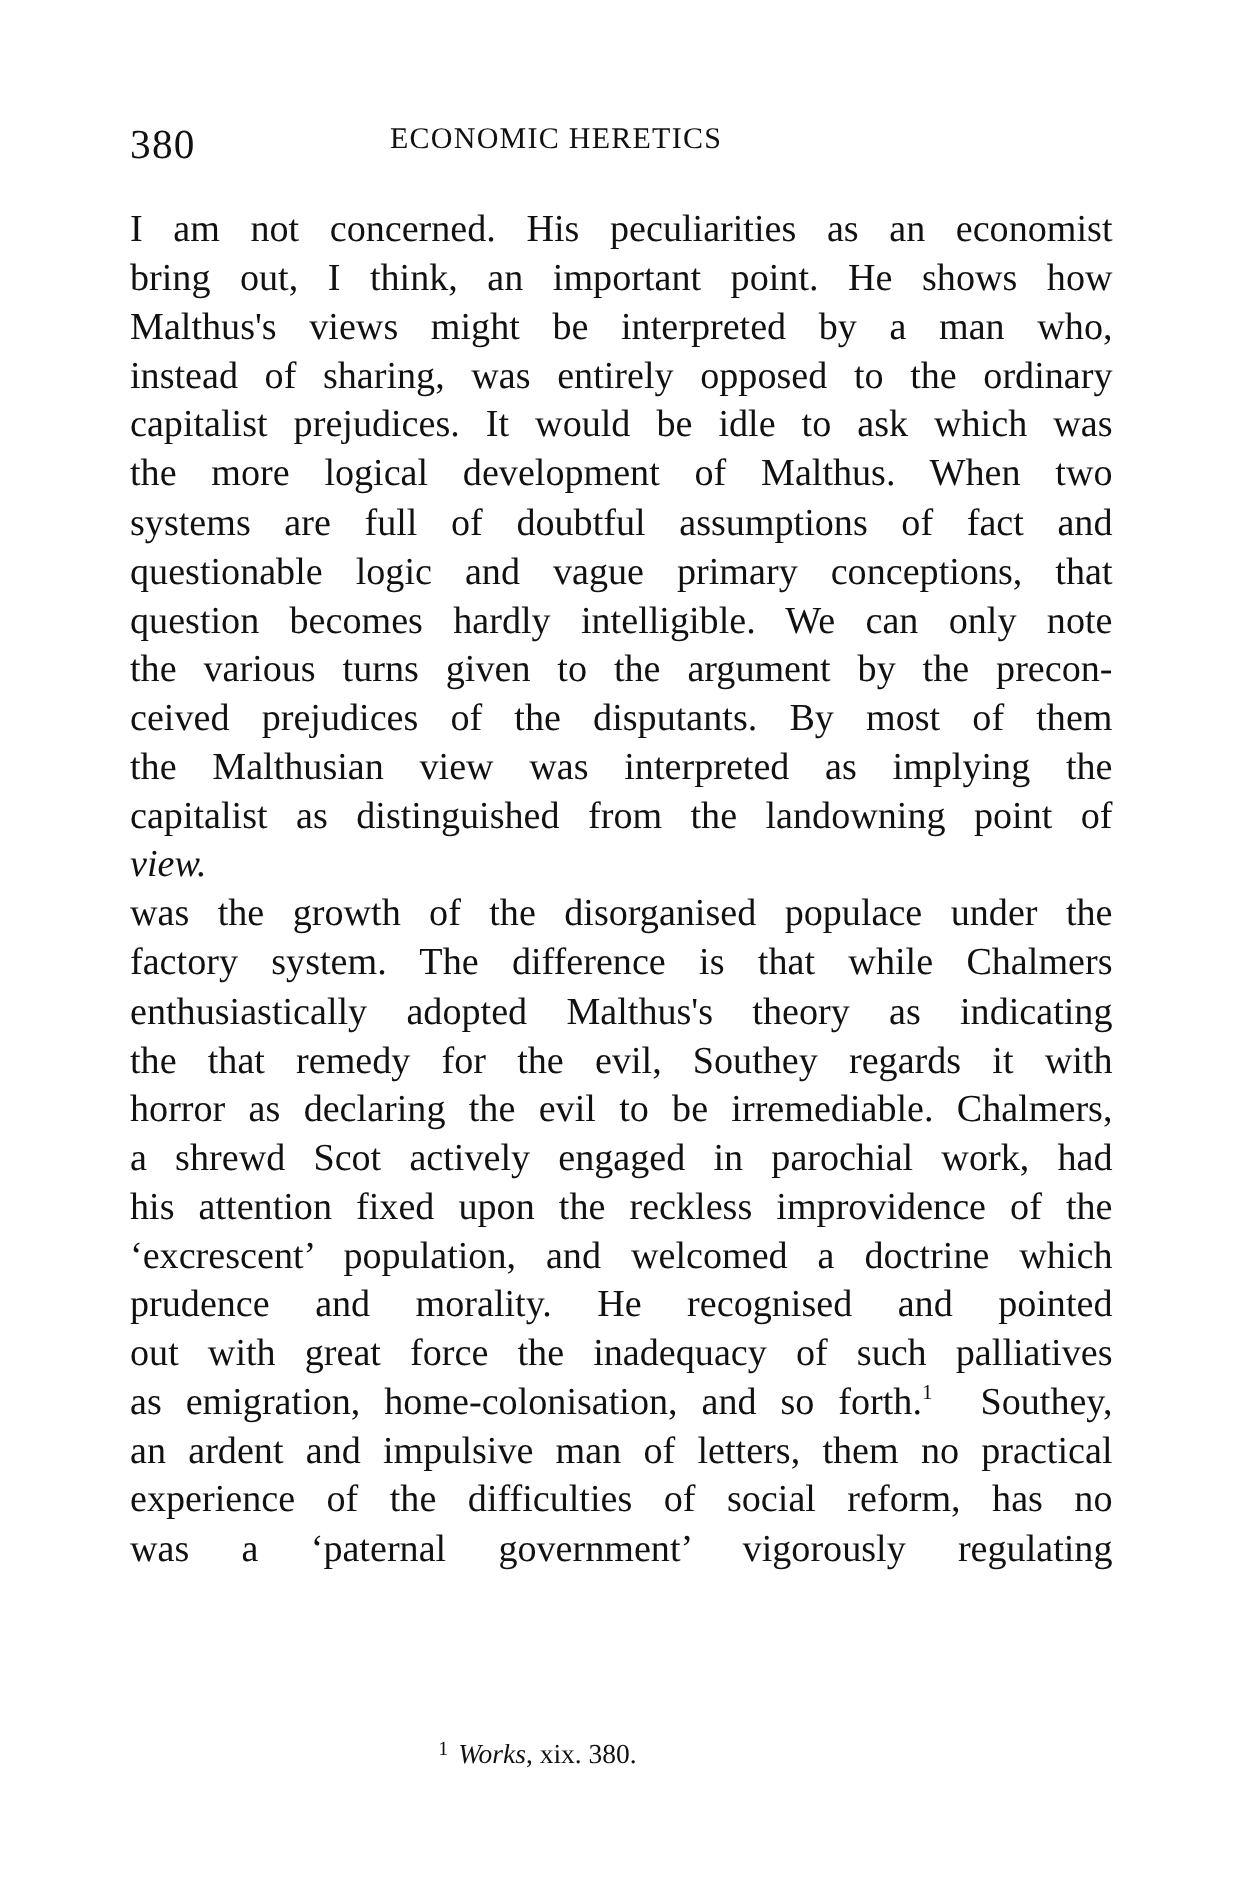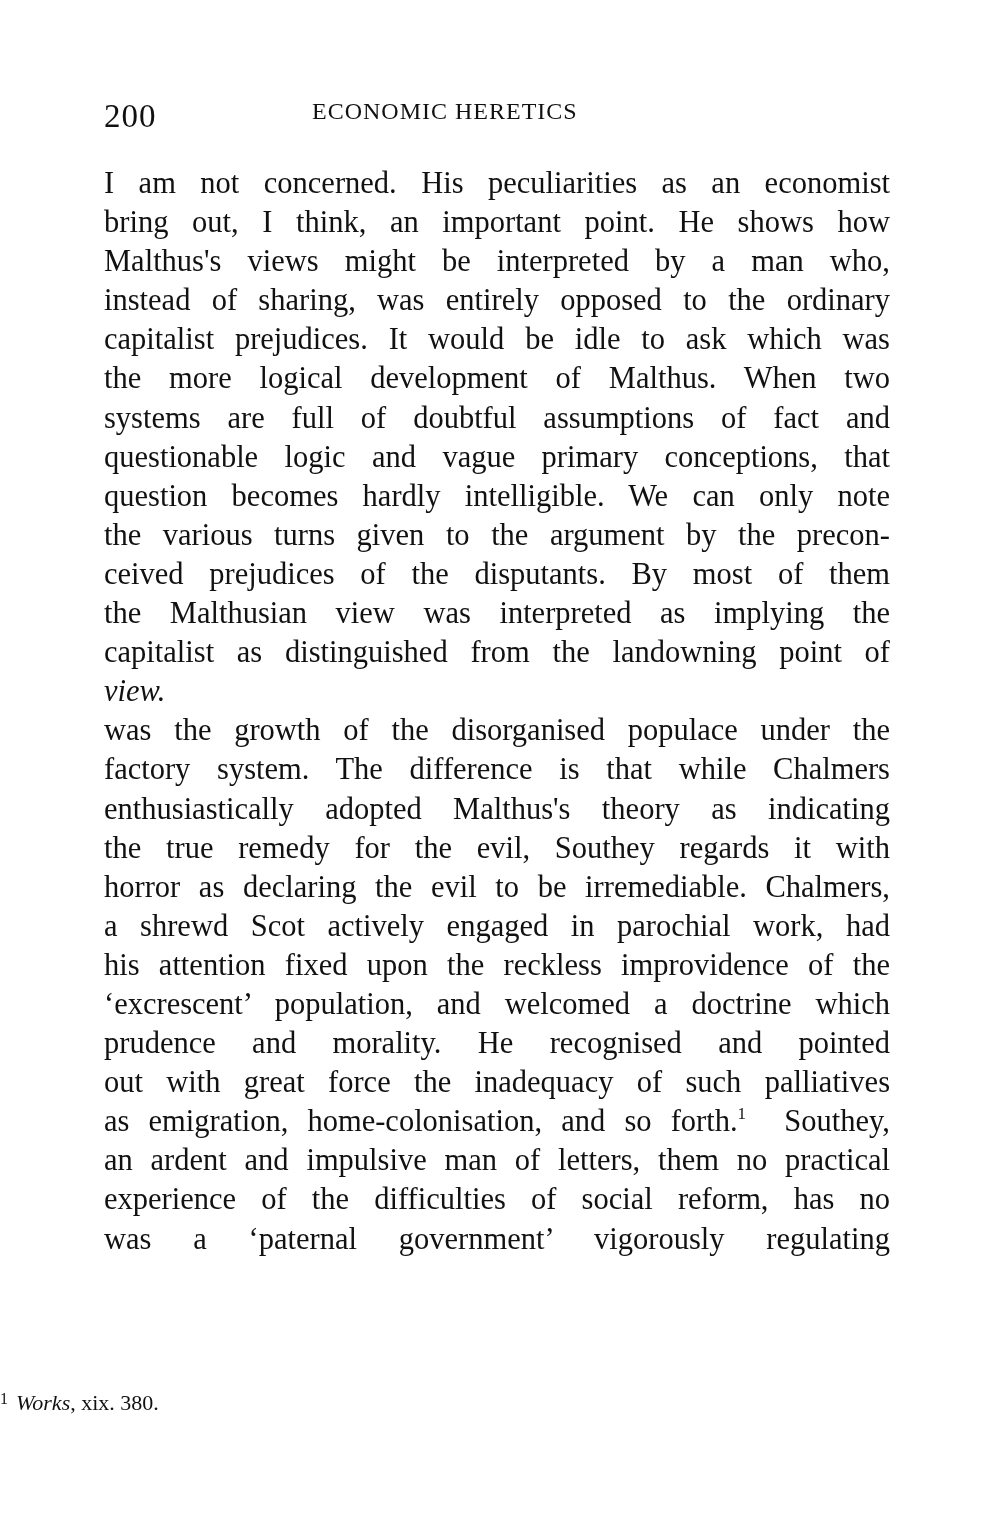--- a/index.html
+++ b/index.html
@@ -61,36 +61,37 @@
     sup {
       font-size: 17px;
       line-height: 0;
       vertical-align: 12px;
     }
     .footnote {
       position: absolute;
       top: 1390px;
       left: 0;
       width: 860px;
+      text-align: center;
       font-size: 22px;
     }
     .footnote .fn-mark {
       font-size: 16px;
       vertical-align: 6px;
       margin-right: 8px;
     }
     .footnote .fn-title {
       font-style: italic;
     }
   </style>
 </head>
 <body>
 
 <div class="page-header">
-  <span class="page-number">200</span>
+  <span class="page-number">380</span>
   <span class="running-head">ECONOMIC HERETICS</span>
 </div>
 
 <div class="body-text">
 
   <span class="line">I am not concerned.  His peculiarities as an economist</span>
   <span class="line">bring out, I think, an important point.  He shows how</span>
   <span class="line">Malthus's views might be interpreted by a man who,</span>
   <span class="line">instead of sharing, was entirely opposed to the ordinary</span>
   <span class="line">capitalist prejudices.  It would be idle to ask which was</span>
@@ -100,21 +101,21 @@
   <span class="line">question becomes hardly intelligible.  We can only note</span>
   <span class="line">the various turns given to the argument by the precon-</span>
   <span class="line">ceived prejudices of the disputants.  By most of them</span>
   <span class="line">the Malthusian view was interpreted as implying the</span>
   <span class="line">capitalist as distinguished from the landowning point of</span>
   <span class="line last">view.</span>
 
   <span class="line">was the growth of the disorganised populace under the</span>
   <span class="line">factory system.  The difference is that while Chalmers</span>
   <span class="line">enthusiastically adopted Malthus's theory as indicating</span>
-  <span class="line">the true remedy for the evil, Southey regards it with</span>
+  <span class="line">the that remedy for the evil, Southey regards it with</span>
   <span class="line">horror as declaring the evil to be irremediable.  Chalmers,</span>
   <span class="line">a shrewd Scot actively engaged in parochial work, had</span>
   <span class="line">his attention fixed upon the reckless improvidence of the</span>
   <span class="line">‘excrescent’ population, and welcomed a doctrine which</span>
   <span class="line">prudence and morality.  He recognised and pointed</span>
   <span class="line">out with great force the inadequacy of such palliatives</span>
   <span class="line"><span>as emigration, home-colonisation, and so forth.</span><sup>1</sup><span style="white-space:pre">  Southey,</span></span>
   <span class="line">an ardent and impulsive man of letters, them no practical</span>
   <span class="line">experience of the difficulties of social reform, has no</span>
   <span class="line">was a ‘paternal government’ vigorously regulating</span>

